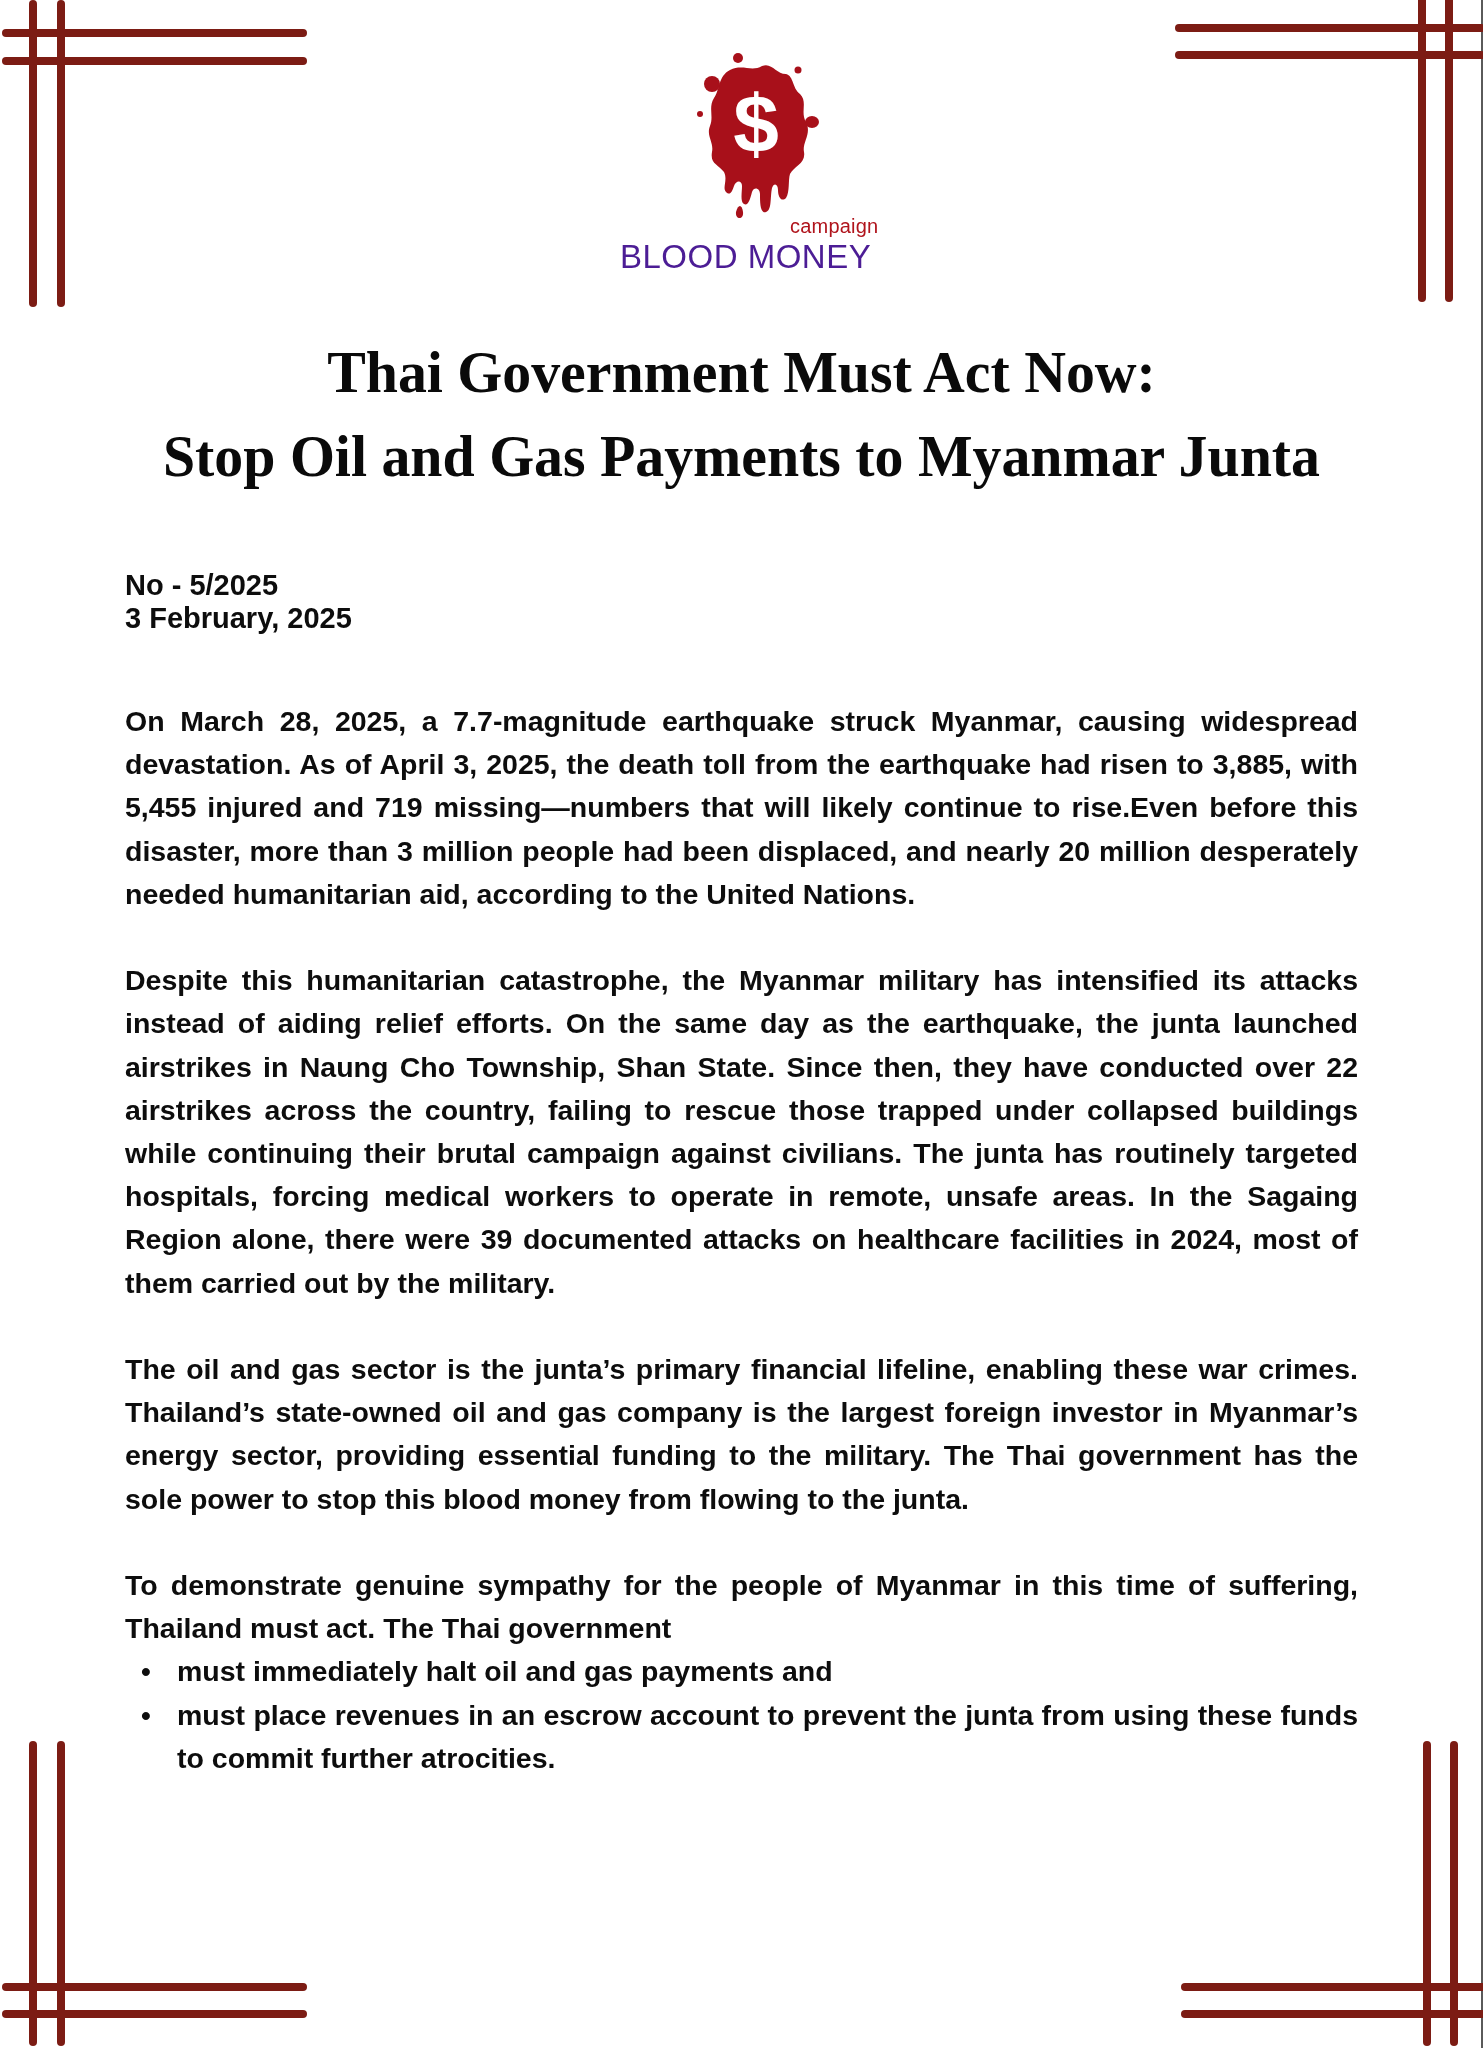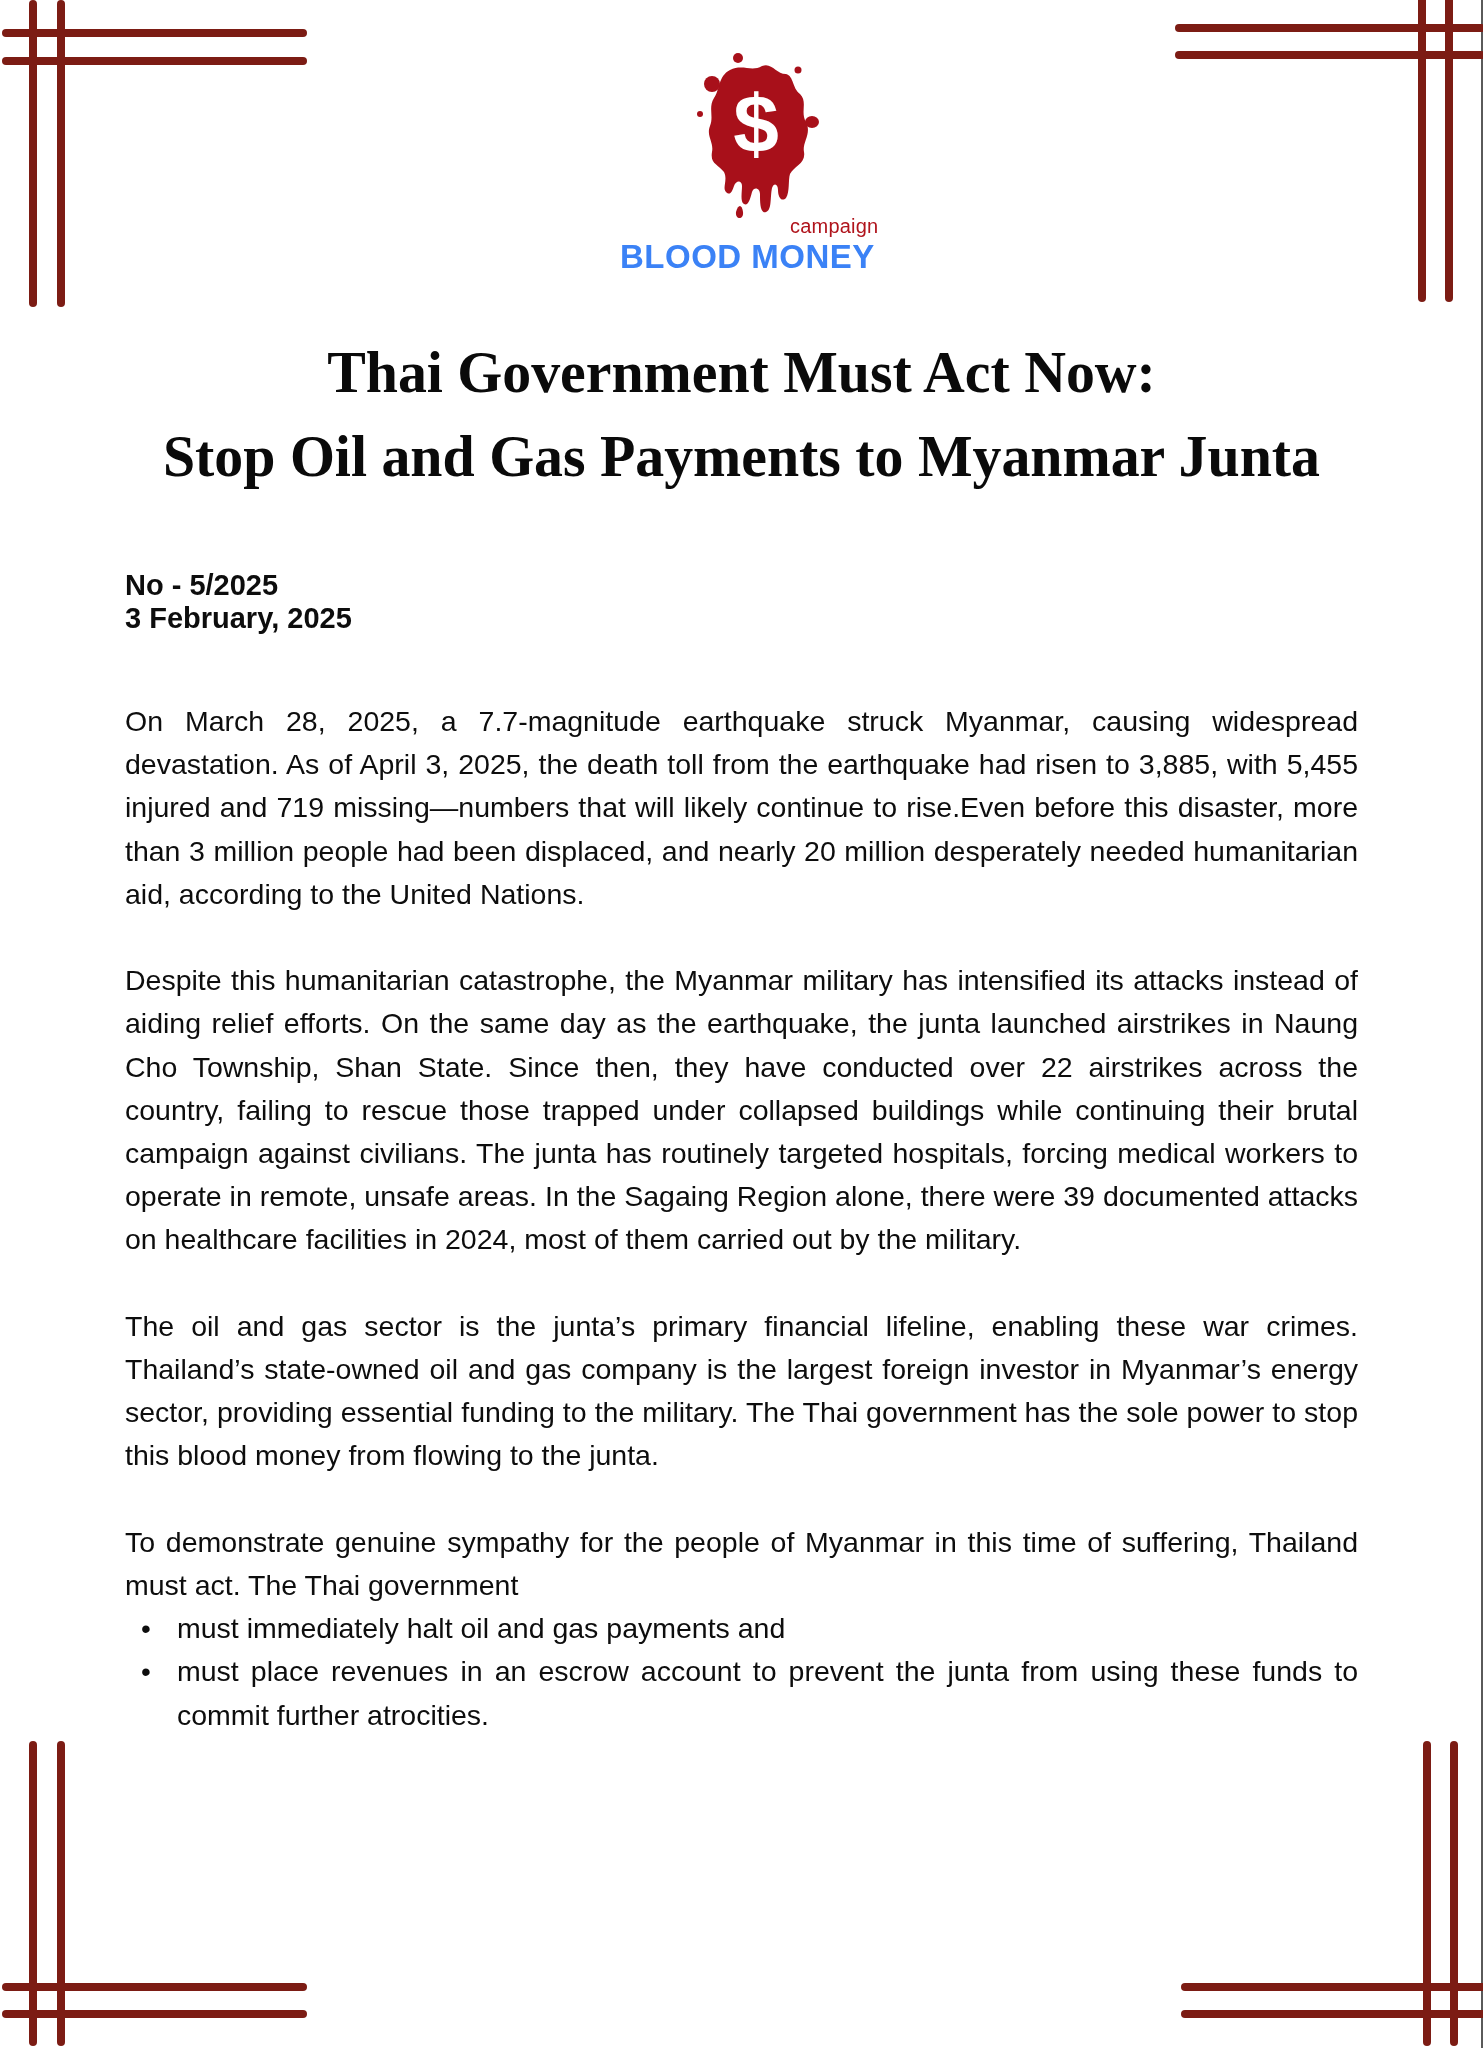--- a/index.html
+++ b/index.html
@@ -16,37 +16,37 @@
   .h { height: 8px; }
   .v { width: 8px; }
 
   .logo { position: absolute; left: 620px; top: 52px; width: 270px; height: 225px; }
   .logo-mark { position: absolute; left: 70px; top: 0; width: 130px; height: 170px; }
   .logo-campaign {
     position: absolute; left: 170px; top: 163px; font-size: 20px; font-weight: normal;
     color: #b0141c; letter-spacing: 0.2px;
   }
   .logo-name {
-    position: absolute; left: 0; top: 186px; font-size: 33px; font-weight: bold;
-    color: #3b82f6; letter-spacing: 0.5px; white-space: nowrap;
+    position: absolute; left: 0; top: 186px; font-size: 33px; font-weight: normal;
+    color: #4c1d95; letter-spacing: 0.5px; white-space: nowrap;
   }
 
   .title {
     position: absolute; left: 0; width: 1483px; top: 330px; text-align: center;
     font-family: "Liberation Serif", serif; font-weight: bold; font-size: 59px;
     line-height: 84px; color: #0a0a0a; transform: scaleX(0.98);
   }
   .meta {
     position: absolute; top: 569px; left: 125px; width: 1233px;
     display: flex; justify-content: space-between;
     font-size: 29px; font-weight: bold; flex-direction: column;
   }
   .body {
     position: absolute; left: 125px; top: 700px; width: 1233px;
-    font-size: 28.5px; font-weight: normal; line-height: 43.2px;
+    font-size: 28.5px; font-weight: bold; line-height: 43.2px;
     text-align: justify;
   }
   .body p { margin: 0 0 43.2px 0; }
   .body p.last { margin-bottom: 0; }
   .body ul { margin: 0; padding: 0 0 0 52px; list-style: none; }
   .body li { position: relative; text-align: justify; }
   .body li .bullet {
     position: absolute; left: -36px; top: 0; font-size: 28px;
   }
 </style>

